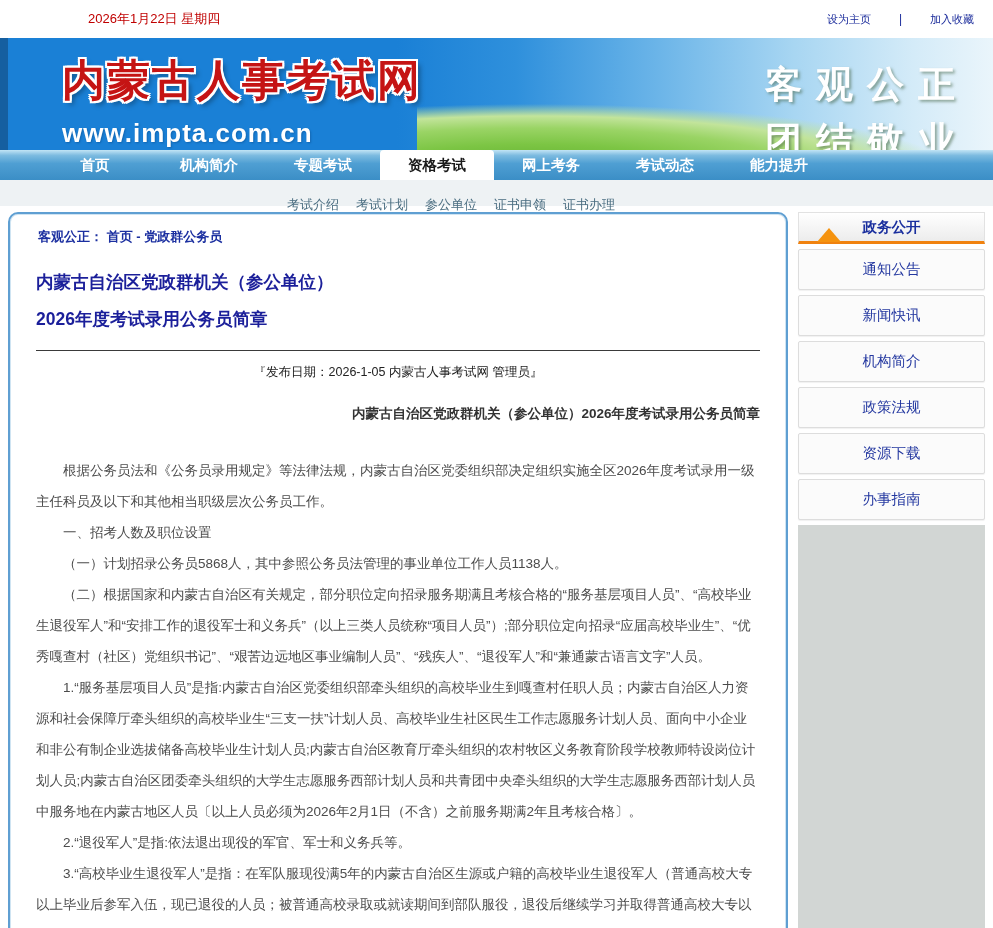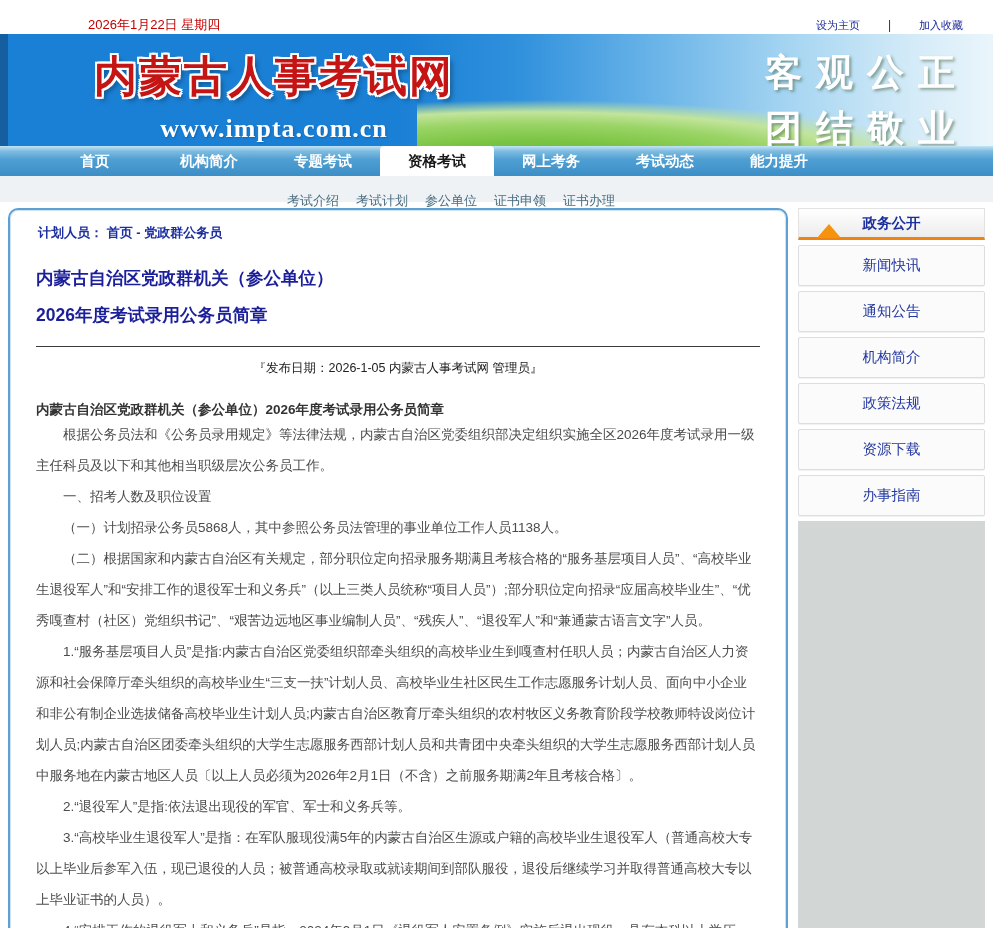--- a/index.html
+++ b/index.html
@@ -2,42 +2,42 @@
 <html><head>
 <meta charset="utf-8">
 <style>
   * { box-sizing: border-box; }
   html,body { margin:0; padding:0; }
   body {
     width:993px; height:928px; overflow:hidden; background:#fff;
     font-family:"Liberation Sans", sans-serif;
   }
   
-  .topbar { height:18px; display:flex; align-items:center; justify-content:space-between;
-    padding:0 30px 0 88px; background:#fff;margin-top:16px; }
+  .topbar { height:38px; display:flex; align-items:center; justify-content:space-between;
+    padding:0 19px 0 88px; background:#fff; }
   .topbar .date { color:#c00000; font-size:13px; }
   .top-links { display:flex; align-items:center; gap:28px; }
   .top-links a { color:#1a2b9b; font-size:11px; text-decoration:none; cursor:pointer; }
   .top-links .sep { color:#1a2b9b; font-size:12px; }
   
   .banner { position:relative; height:112px; overflow:hidden;
     background:linear-gradient(90deg,#1a80d6 0%,#1a80d6 40%,#2f90dc 52%,#6ab4e8 66%,
       #a8d6f2 80%,#d4ebf8 92%,#eaf5fb 100%); }
   .banner::before { content:""; position:absolute; left:0; top:0; width:8px; height:100%;
     background:#155fa0; }
   .grass { position:absolute; right:0; bottom:-6px; width:58%; height:55%;
     background:radial-gradient(90% 130% at 20% 120%, #5fae2e 0%, #7cc544 30%,
       #9ad465 50%, #c2e49b 65%, rgba(200,230,170,0) 80%); }
-  .banner-left { position:absolute; left:74px; top:14px; width:400px; text-align:center; z-index:2;font-family:Liberation Serif, serif; }
+  .banner-left { position:absolute; left:62px; top:14px; width:400px; z-index:2; }
   .site-name { font-size:43px; font-weight:bold; color:#c51414; letter-spacing:2px;
     text-shadow:2px 2px 0 #fff,-2px -2px 0 #fff,2px -2px 0 #fff,-2px 2px 0 #fff,
       0 2px 0 #fff,0 -2px 0 #fff,2px 0 0 #fff,-2px 0 0 #fff,4px 4px 5px rgba(0,0,0,.35); }
   .site-url { font-size:26px; font-weight:bold; color:#fff; margin-top:8px; letter-spacing:1px;
     text-shadow:1px 1px 2px rgba(0,60,120,.4); }
-  .slogan { position:absolute; right:38px; top:14px; text-align:right; color:#fff;
+  .slogan { position:absolute; right:38px; top:22px; text-align:right; color:#fff;
     font-weight:bold; font-size:37px; letter-spacing:14px; z-index:2;
     text-shadow:2px 2px 3px rgba(70,100,70,.55); }
   .slogan div { margin-right:-14px; }
   .slogan .line2 { margin-top:6px;margin-left:16px; }
   
   .nav { height:30px; display:flex; padding-left:38px;
     background:linear-gradient(180deg,#c2e4f5 0%,#7dbbe0 18%,#4f9fd3 45%,#3b8ec6 100%); }
   .nav-item { width:114px; display:flex; align-items:center; justify-content:center;
     color:#fff; font-weight:bold; font-size:14.5px; cursor:pointer; }
   .nav-item.active { background:#fff; color:#1a1a1a; border-radius:4px 4px 0 0; }
@@ -49,22 +49,22 @@
   .content { display:flex; align-items:stretch; height:760px; padding-top:6px; overflow:hidden; }
   .article-box { width:780px; margin-left:8px; min-height:900px; background:#fff;
     border:2px solid #5f9fd2; border-radius:10px; padding:6px 26px 20px;
     box-shadow:inset 0 0 0 1px #cfe4f2; }
   .breadcrumb { font-size:13px; font-weight:bold; color:#1b2fa0; padding:8px 2px 4px; }
   .breadcrumb a { color:#1b2fa0; text-decoration:none; cursor:pointer; }
   .art-title { text-align:left; color:#1b1f9a; font-weight:bold; font-size:17.5px;
     margin-top:14px; line-height:2.1; }
   .hr-line { border-top:1.5px solid #3a3a3a; margin-top:12px; }
   .publish { text-align:center; font-size:12.5px; color:#222; padding:13px 0 2px; }
-  .subtitle { text-align:left; font-weight:bold; font-size:13.5px; color:#333;
-    margin:22px 0 0; }
+  .subtitle { text-align:right; font-weight:bold; font-size:13.5px; color:#333;
+    margin:22px 0 32px; }
   .para { font-size:13.5px; color:#4b4b4b; line-height:2.3; text-indent:2em; margin:0; }
   
   .sidebar { width:187px; margin-left:10px; margin-right:8px; display:flex;
     flex-direction:column; }
   .sidebar-header { position:relative; height:32px; flex:none; display:flex;
     align-items:center; justify-content:center; font-size:14.5px; font-weight:bold;
     color:#1a2f9e; background:linear-gradient(180deg,#ffffff 0%,#ececec 100%);
     border:1px solid #e2e2e2; border-bottom:3px solid #f0820f; cursor:pointer; }
   .tri { position:absolute; left:18px; bottom:-1px; width:0; height:0;
     border-left:12px solid transparent; border-right:12px solid transparent;
@@ -139,21 +139,21 @@
     <a class="subnav-item">参公单位</a>
 
     <a class="subnav-item">证书申领</a>
 
     <a class="subnav-item">证书办理</a>
   </div>
 
 <div class="content">
   <div class="article-box">
     <div class="breadcrumb">
-      <span>计划人员：</span>
+      <span>客观公正：</span>
       <a>首页</a>
       <span>-</span>
       <span>党政群公务员</span>
     </div>
     <div class="art-title">
       <div>内蒙古自治区党政群机关（参公单位）</div>
       <div>2026年度考试录用公务员简章</div>
     </div>
     <div class="hr-line"></div>
     <div class="publish">『发布日期：2026-1-05 内蒙古人事考试网 管理员』</div>
@@ -179,23 +179,23 @@
       </div>
   </div>
 
   <div class="sidebar">
     <div class="sidebar-header">
       <span class="tri"></span>
       <span>政务公开</span>
     </div>
     <div class="sidebar-items">
 
+        <div class="sidebar-item">通知公告</div>
+
         <div class="sidebar-item">新闻快讯</div>
-
-        <div class="sidebar-item">通知公告</div>
 
         <div class="sidebar-item">机构简介</div>
 
         <div class="sidebar-item">政策法规</div>
 
         <div class="sidebar-item">资源下载</div>
 
         <div class="sidebar-item">办事指南</div>
       </div>
     <div class="sidebar-fill"></div>

